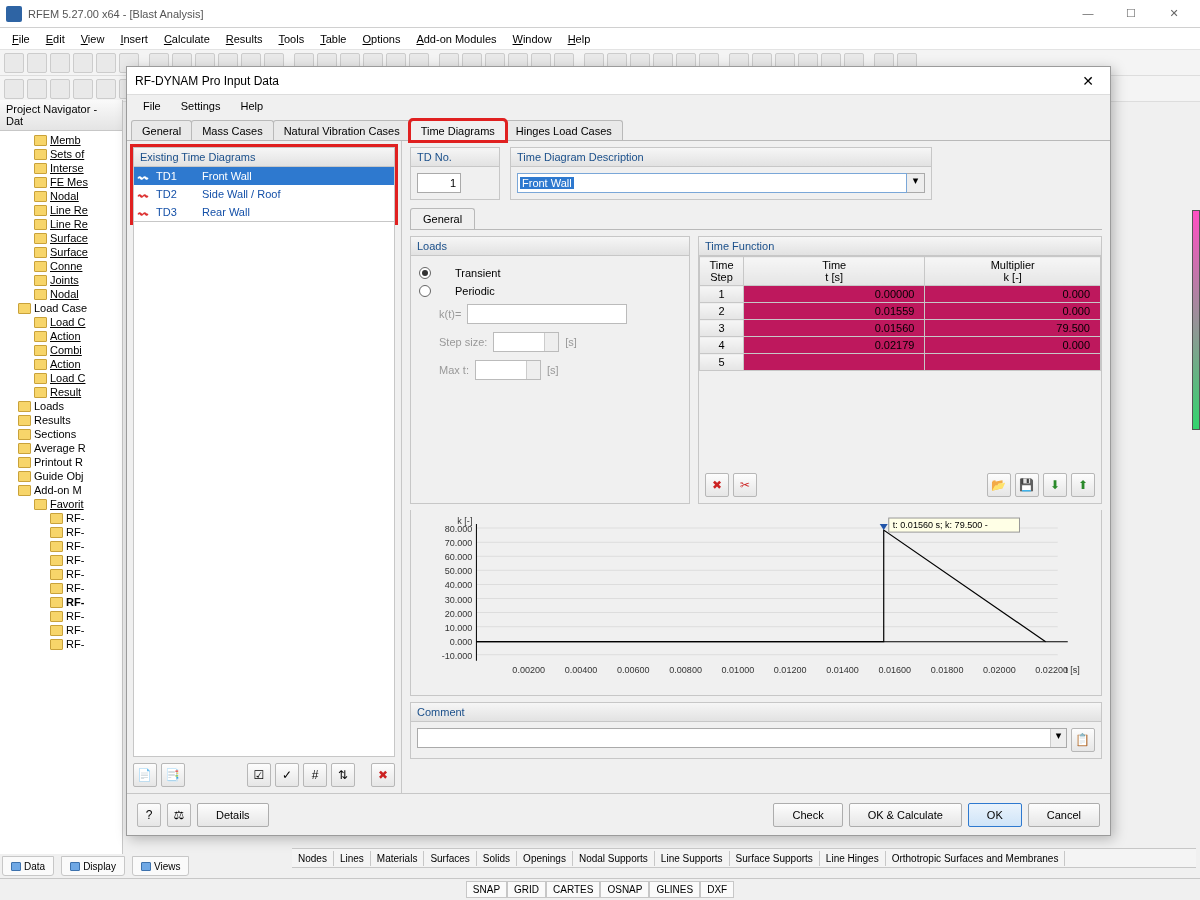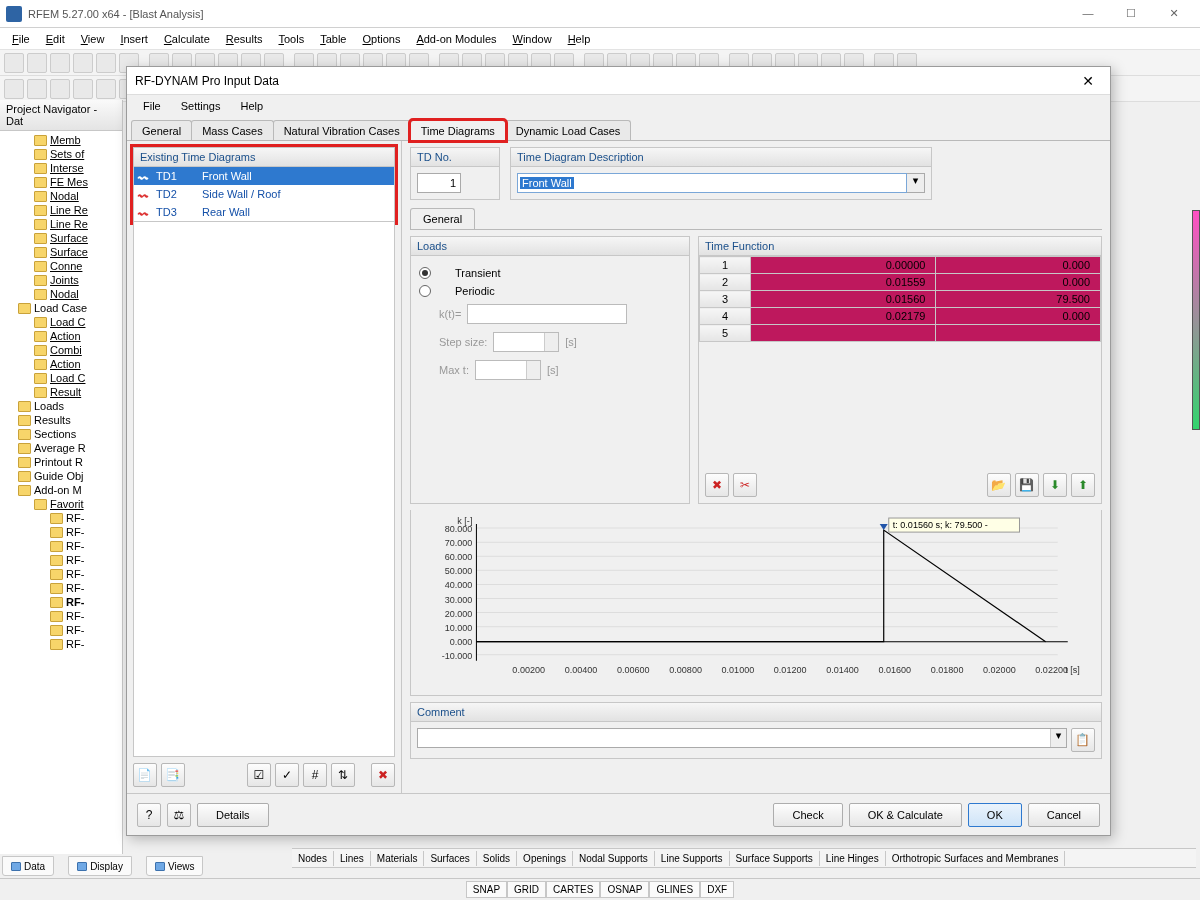--- a/index.html
+++ b/index.html
@@ -73,21 +73,21 @@
 .icon-btn { width:24px; height:24px; border:1px solid #b7b7b7; background:linear-gradient(#fdfdfd,#e6e6e6); border-radius:2px; display:flex; align-items:center; justify-content:center; font-size:12px;}
 .chart-group .gbody { padding:4px; height:180px; position:relative;}
 .chart-svg { width:100%; height:100%;}
 .dlg-footer { height:42px; border-top:1px solid #c7c7c7; display:flex; align-items:center; padding:0 10px; gap:6px;}
 .btn { height:24px; padding:0 18px; border:1px solid #adadad; background:linear-gradient(#fdfdfd,#e6e6e6); border-radius:2px; font-size:11px;}
 .btn.primary { border-color:#2e79cf; background:linear-gradient(#eaf3fc,#cfe4f8);}
 .bottom-tabs { position:absolute; left:292px; right:4px; bottom:32px; height:20px; background:#f4f4f4; border-top:1px solid #c7c7c7; border-bottom:1px solid #c7c7c7; display:flex; align-items:center; font-size:10px; overflow:hidden;}
 .bottom-tabs span { padding:2px 6px; border-right:1px solid #c7c7c7;}
 .status-strip { position:absolute; left:0; right:0; bottom:0; height:22px; background:#f0f0f0; border-top:1px solid #c7c7c7; display:flex; align-items:center; justify-content:center; gap:0;}
 .status-strip span { padding:2px 6px; border:1px solid #c7c7c7; font-size:10px; background:#fafafa;}
-.footer-nav-tabs { position:absolute; left:2px; bottom:24px; height:20px; display:flex; gap:14px;}
+.footer-nav-tabs { position:absolute; left:2px; bottom:24px; height:20px; display:flex; gap:7px;}
 .footer-nav-tabs .ft { padding:2px 8px; border:1px solid #c7c7c7; background:#fafafa; border-radius:0 0 3px 3px; font-size:10px; display:flex; align-items:center; gap:3px;}
 .right-deco { position:absolute; right:0; top:210px; width:8px; height:220px; background:linear-gradient(#ff4fc3,#32d46e); border:1px solid #555;}
 </style>
 </head>
 <body>
 
 <div class="titlebar">
   <span class="appicon"></span>
   <span class="wintitle">RFEM 5.27.00 x64 - [Blast Analysis]</span>
   <span class="winbtns">
@@ -375,21 +375,21 @@
   <div class="dlg-menu" id="dlg-menu">
       <span>File</span>
       <span>Settings</span>
       <span>Help</span>
     </div>
   <div class="dlg-tabs" id="dlg-tabs">
       <div class="dlg-tab">General</div>
       <div class="dlg-tab">Mass Cases</div>
       <div class="dlg-tab">Natural Vibration Cases</div>
       <div class="dlg-tab active hl">Time Diagrams</div>
-      <div class="dlg-tab">Dynamic Load Cases</div>
+      <div class="dlg-tab">Hinges Load Cases</div>
     </div>
   <div class="dlg-body">
 
     <div class="left-col">
       <div class="hl-box">
         <div class="grouphead">Existing Time Diagrams</div>
         <div class="td-list" id="td-list">
             <div class="td-row sel">
               <span class="ic">〰</span>
               <span class="id">TD1</span>
@@ -476,20 +476,25 @@
                 <span>[s]</span>
               </div>
             </div>
         </div>
         <div class="tf-group">
           <div class="grouphead">Time Function</div>
           <div class="gbody" style="padding:0; display:flex; flex-direction:column;">
             <div style="flex:1; overflow:auto;">
               <table class="tf-table" id="tf-table">
                   <tbody>
+                    <tr>
+                      <th style="width:44px;">Time Step</th>
+                      <th>Time<br>t [s]</th>
+                      <th>Multiplier<br>k [-]</th>
+                    </tr>
                     <tr>
                       <td class="idx">1</td>
                       <td class="r">0.00000</td>
                       <td class="r">0.000</td>
                     </tr>
                     <tr>
                       <td class="idx">2</td>
                       <td class="r">0.01559</td>
                       <td class="r">0.000</td>
                     </tr>

